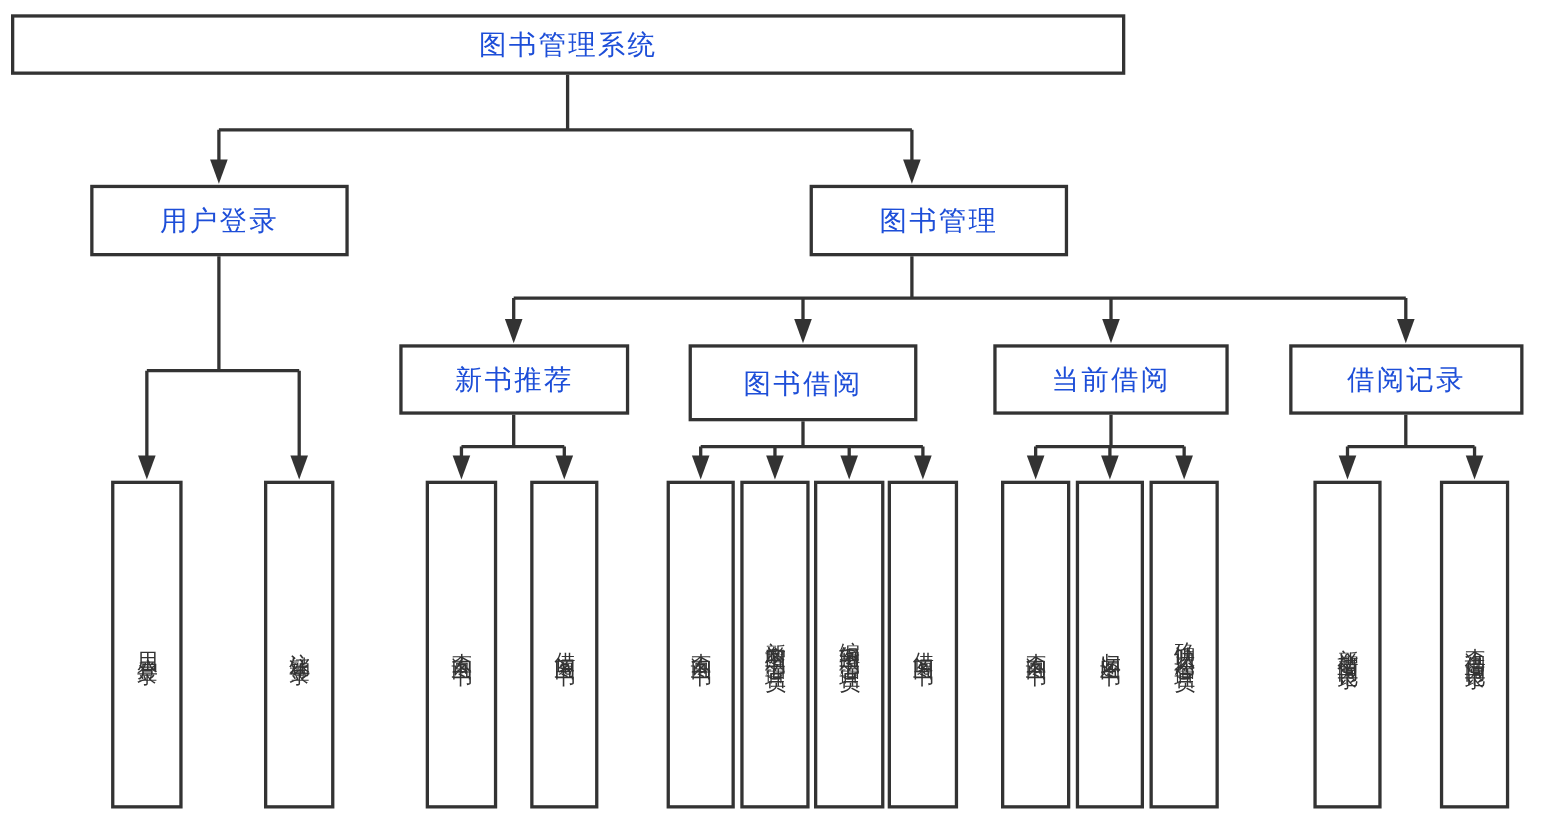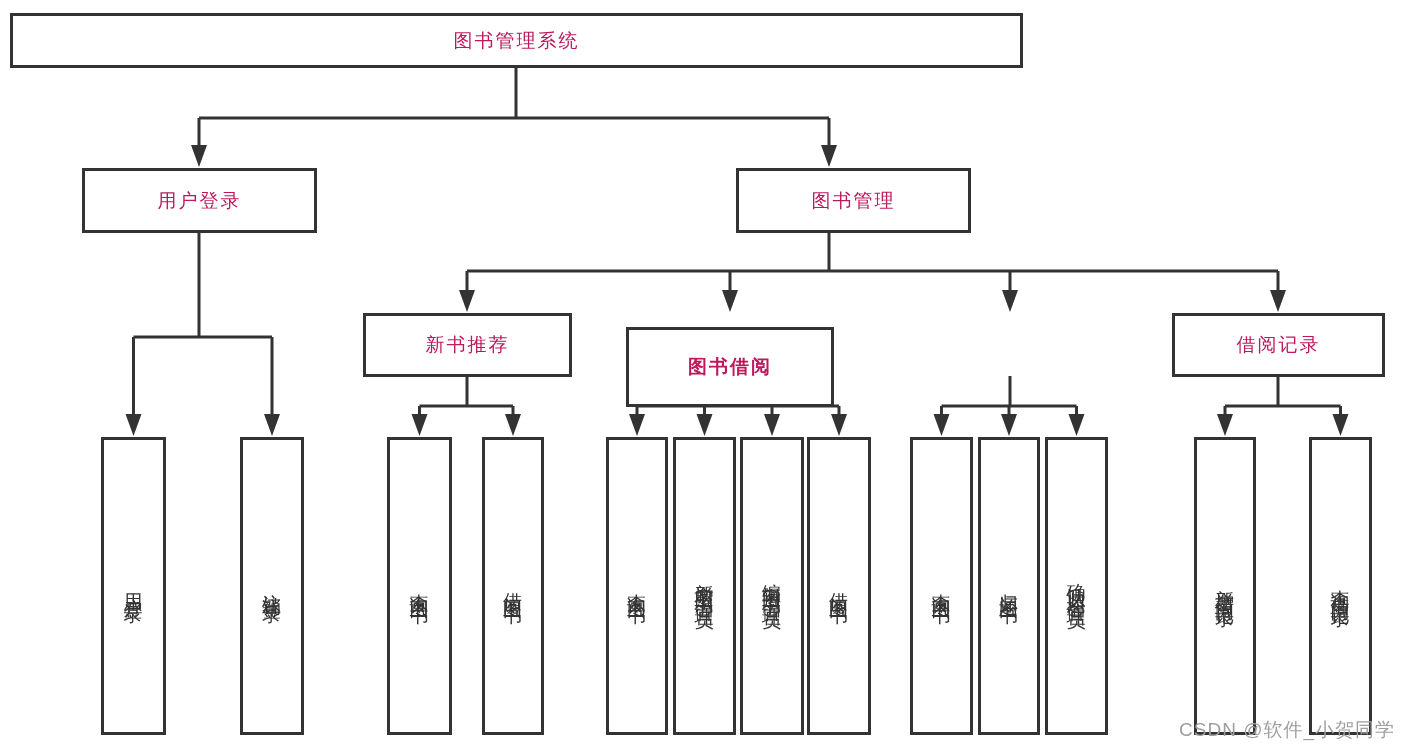--- a/index.html
+++ b/index.html
@@ -23,23 +23,23 @@
     border: 3px solid #333333;
     background: #ffffff;
     display: flex;
     align-items: center;
     justify-content: center;
     color: #333333;
     z-index: 2;
   }
   .box.root { border-width: 3px; }
   .h-label {
-    font-size: 19px;
+    font-size: 25px;
     letter-spacing: 2px;
-    color: #be185d;
+    color: #1d4ed8;
     white-space: nowrap;
   }
   .v-label {
     writing-mode: vertical-rl;
     text-orientation: mixed;
     font-size: 19px;
     line-height: 1;
     letter-spacing: 4px;
     color: #333333;
     max-height: 284px;
@@ -106,22 +106,25 @@
   <div class="box" style="left:82px; top:168px; width:235px; height:65px;">
     <span class="h-label">用户登录</span>
   </div>
   <div class="box" style="left:736px; top:168px; width:235px; height:65px;">
     <span class="h-label">图书管理</span>
   </div>
 
   <div class="box" style="left:363px; top:313px; width:209px; height:64px;">
     <span class="h-label">新书推荐</span>
   </div>
-  <div class="box" style="left:626px; top:327px; width:208px; height:80px;font-weight:bold;">
+  <div class="box" style="left:626px; top:313px; width:208px; height:70px;">
     <span class="h-label">图书借阅</span>
+  </div>
+  <div class="box" style="left:903px; top:313px; width:214px; height:64px;">
+    <span class="h-label">当前借阅</span>
   </div>
   <div class="box" style="left:1172px; top:313px; width:213px; height:64px;align-items:center;">
     <span class="h-label">借阅记录</span>
   </div>
 
   <div class="box" style="left:101px; top:437px; width:65px; height:298px;">
     <span class="v-label">用户登录</span>
   </div>
   <div class="box" style="left:240px; top:437px; width:64px; height:298px;">
     <span class="v-label">注销登录</span>
@@ -157,15 +160,14 @@
     <span class="v-label">确认归还（管理员）</span>
   </div>
 
   <div class="box" style="left:1194px; top:437px; width:62px; height:298px;">
     <span class="v-label">新增借阅记录</span>
   </div>
   <div class="box" style="left:1309px; top:437px; width:63px; height:298px;">
     <span class="v-label">查询借阅记录</span>
   </div>
 
-  <div class="watermark">CSDN @软件_小贺同学</div>
 
 </div>
 
 </body></html>

